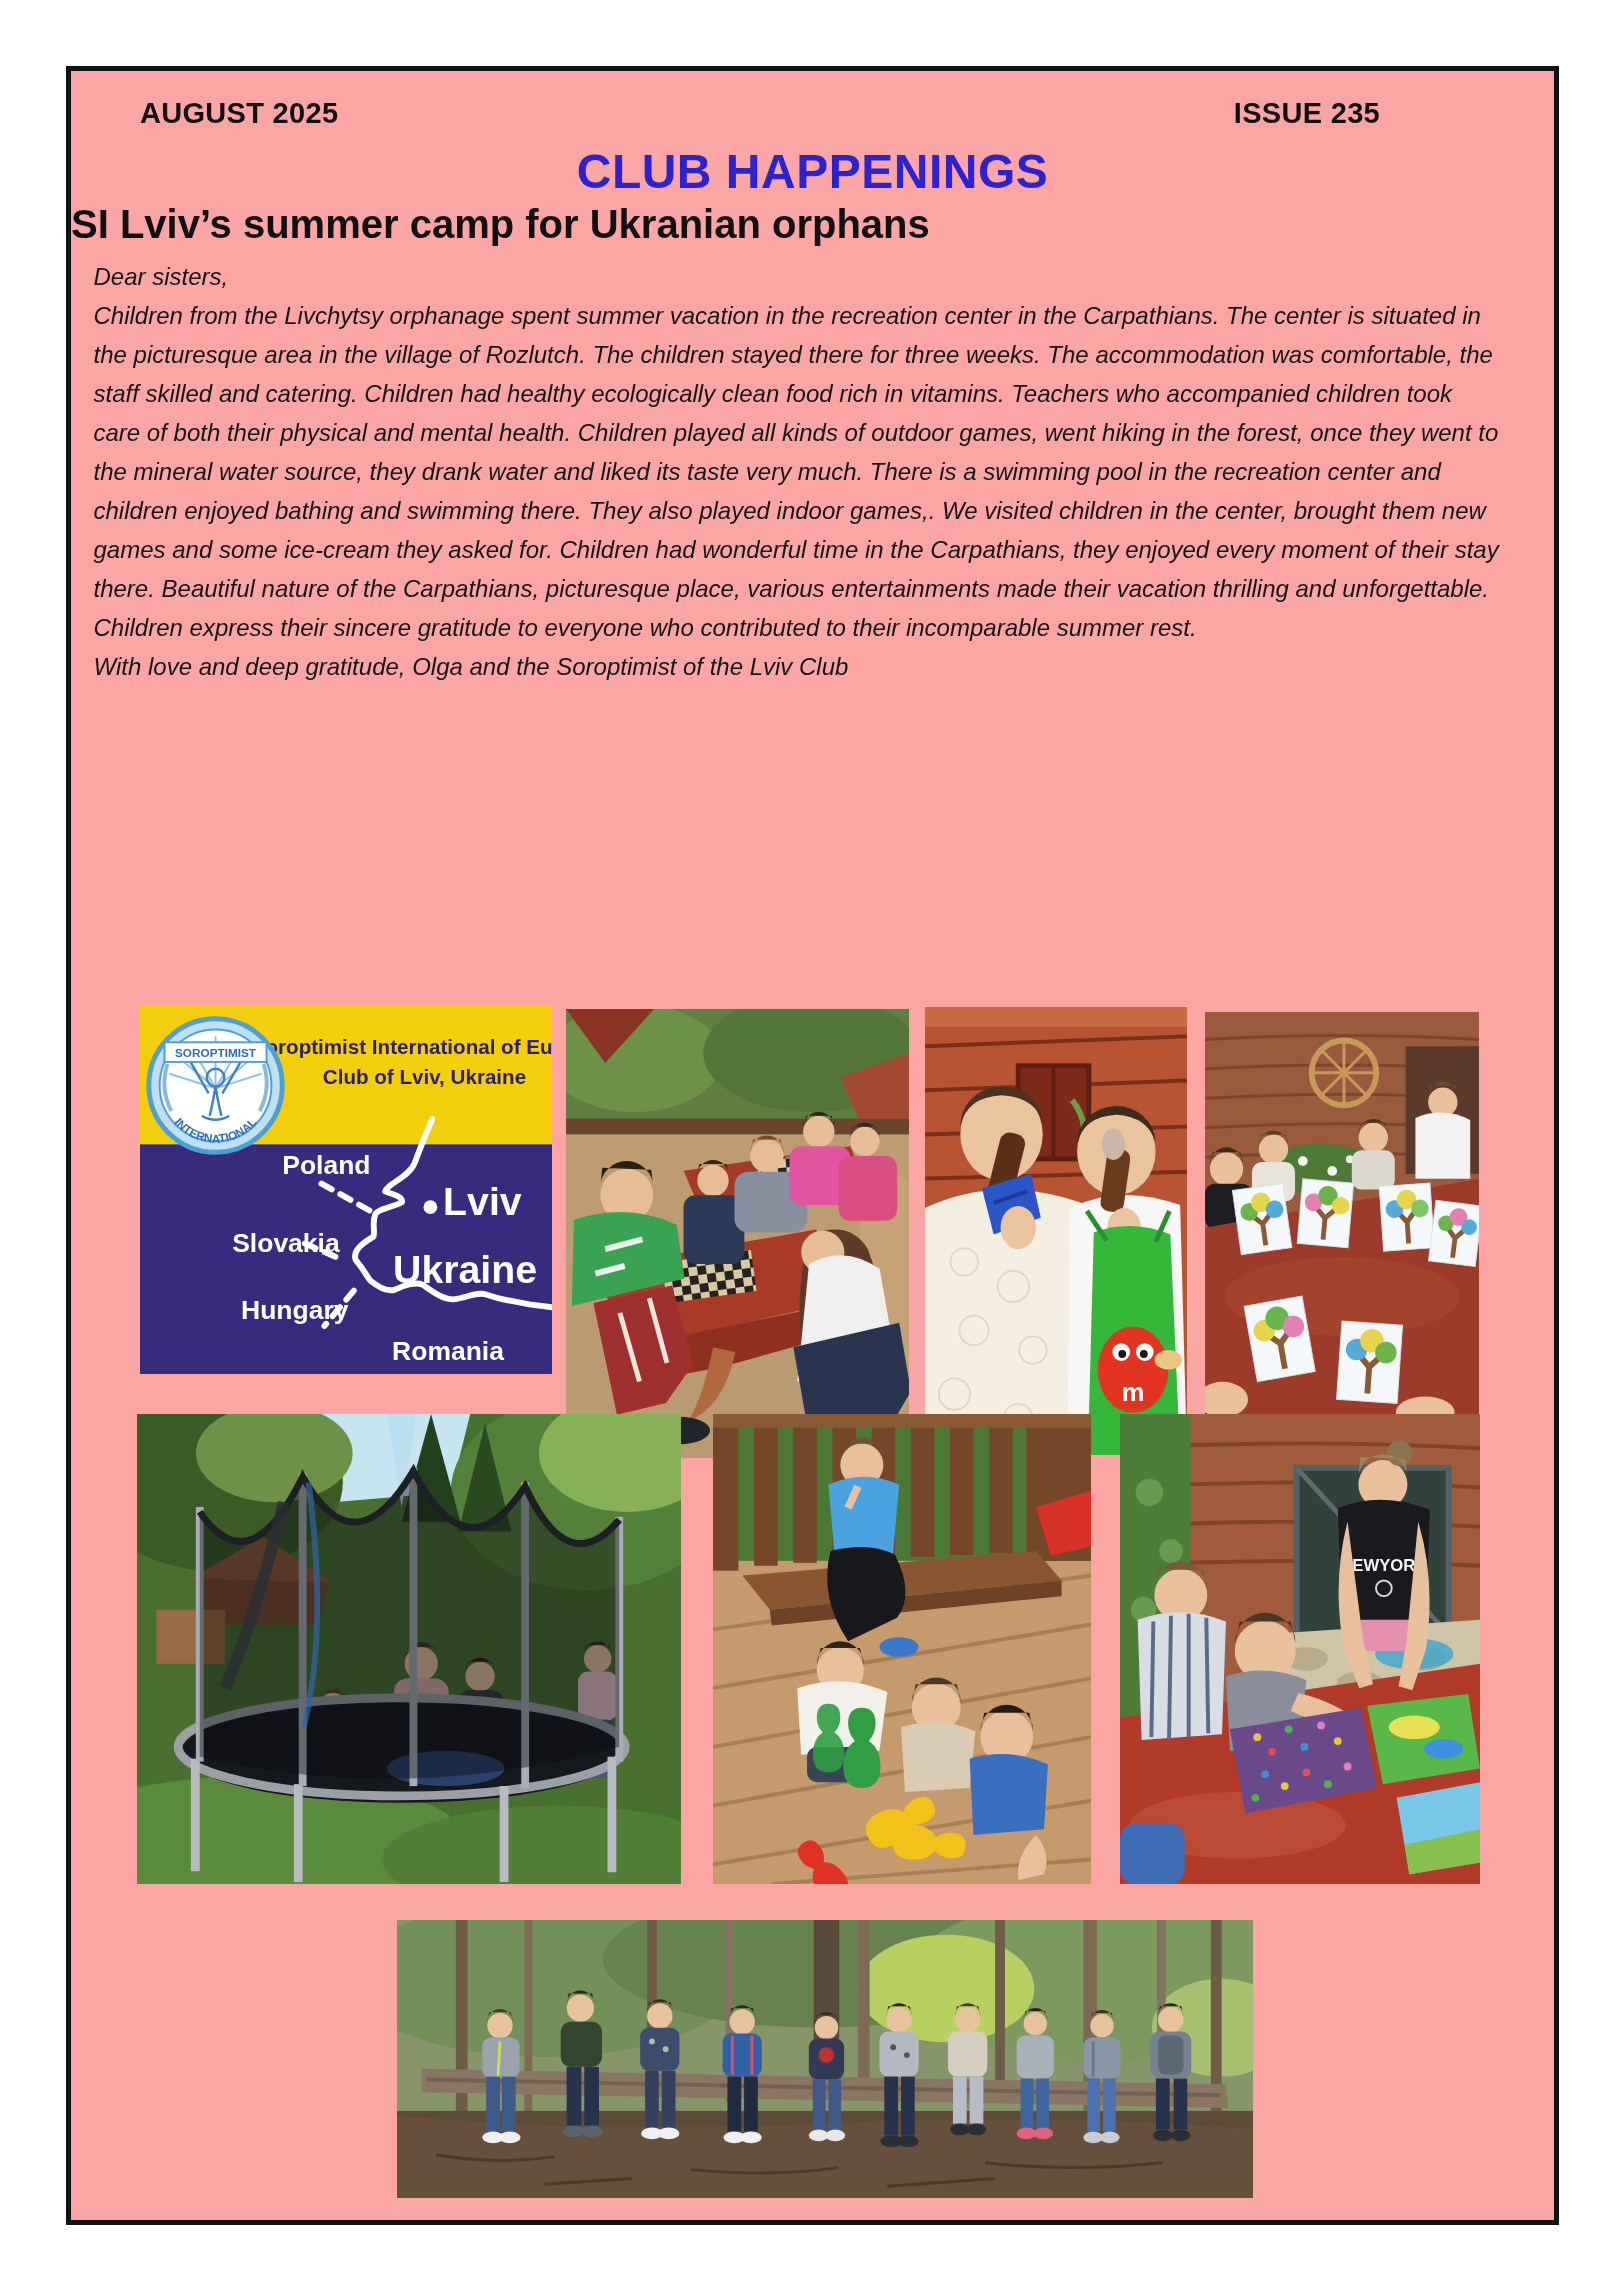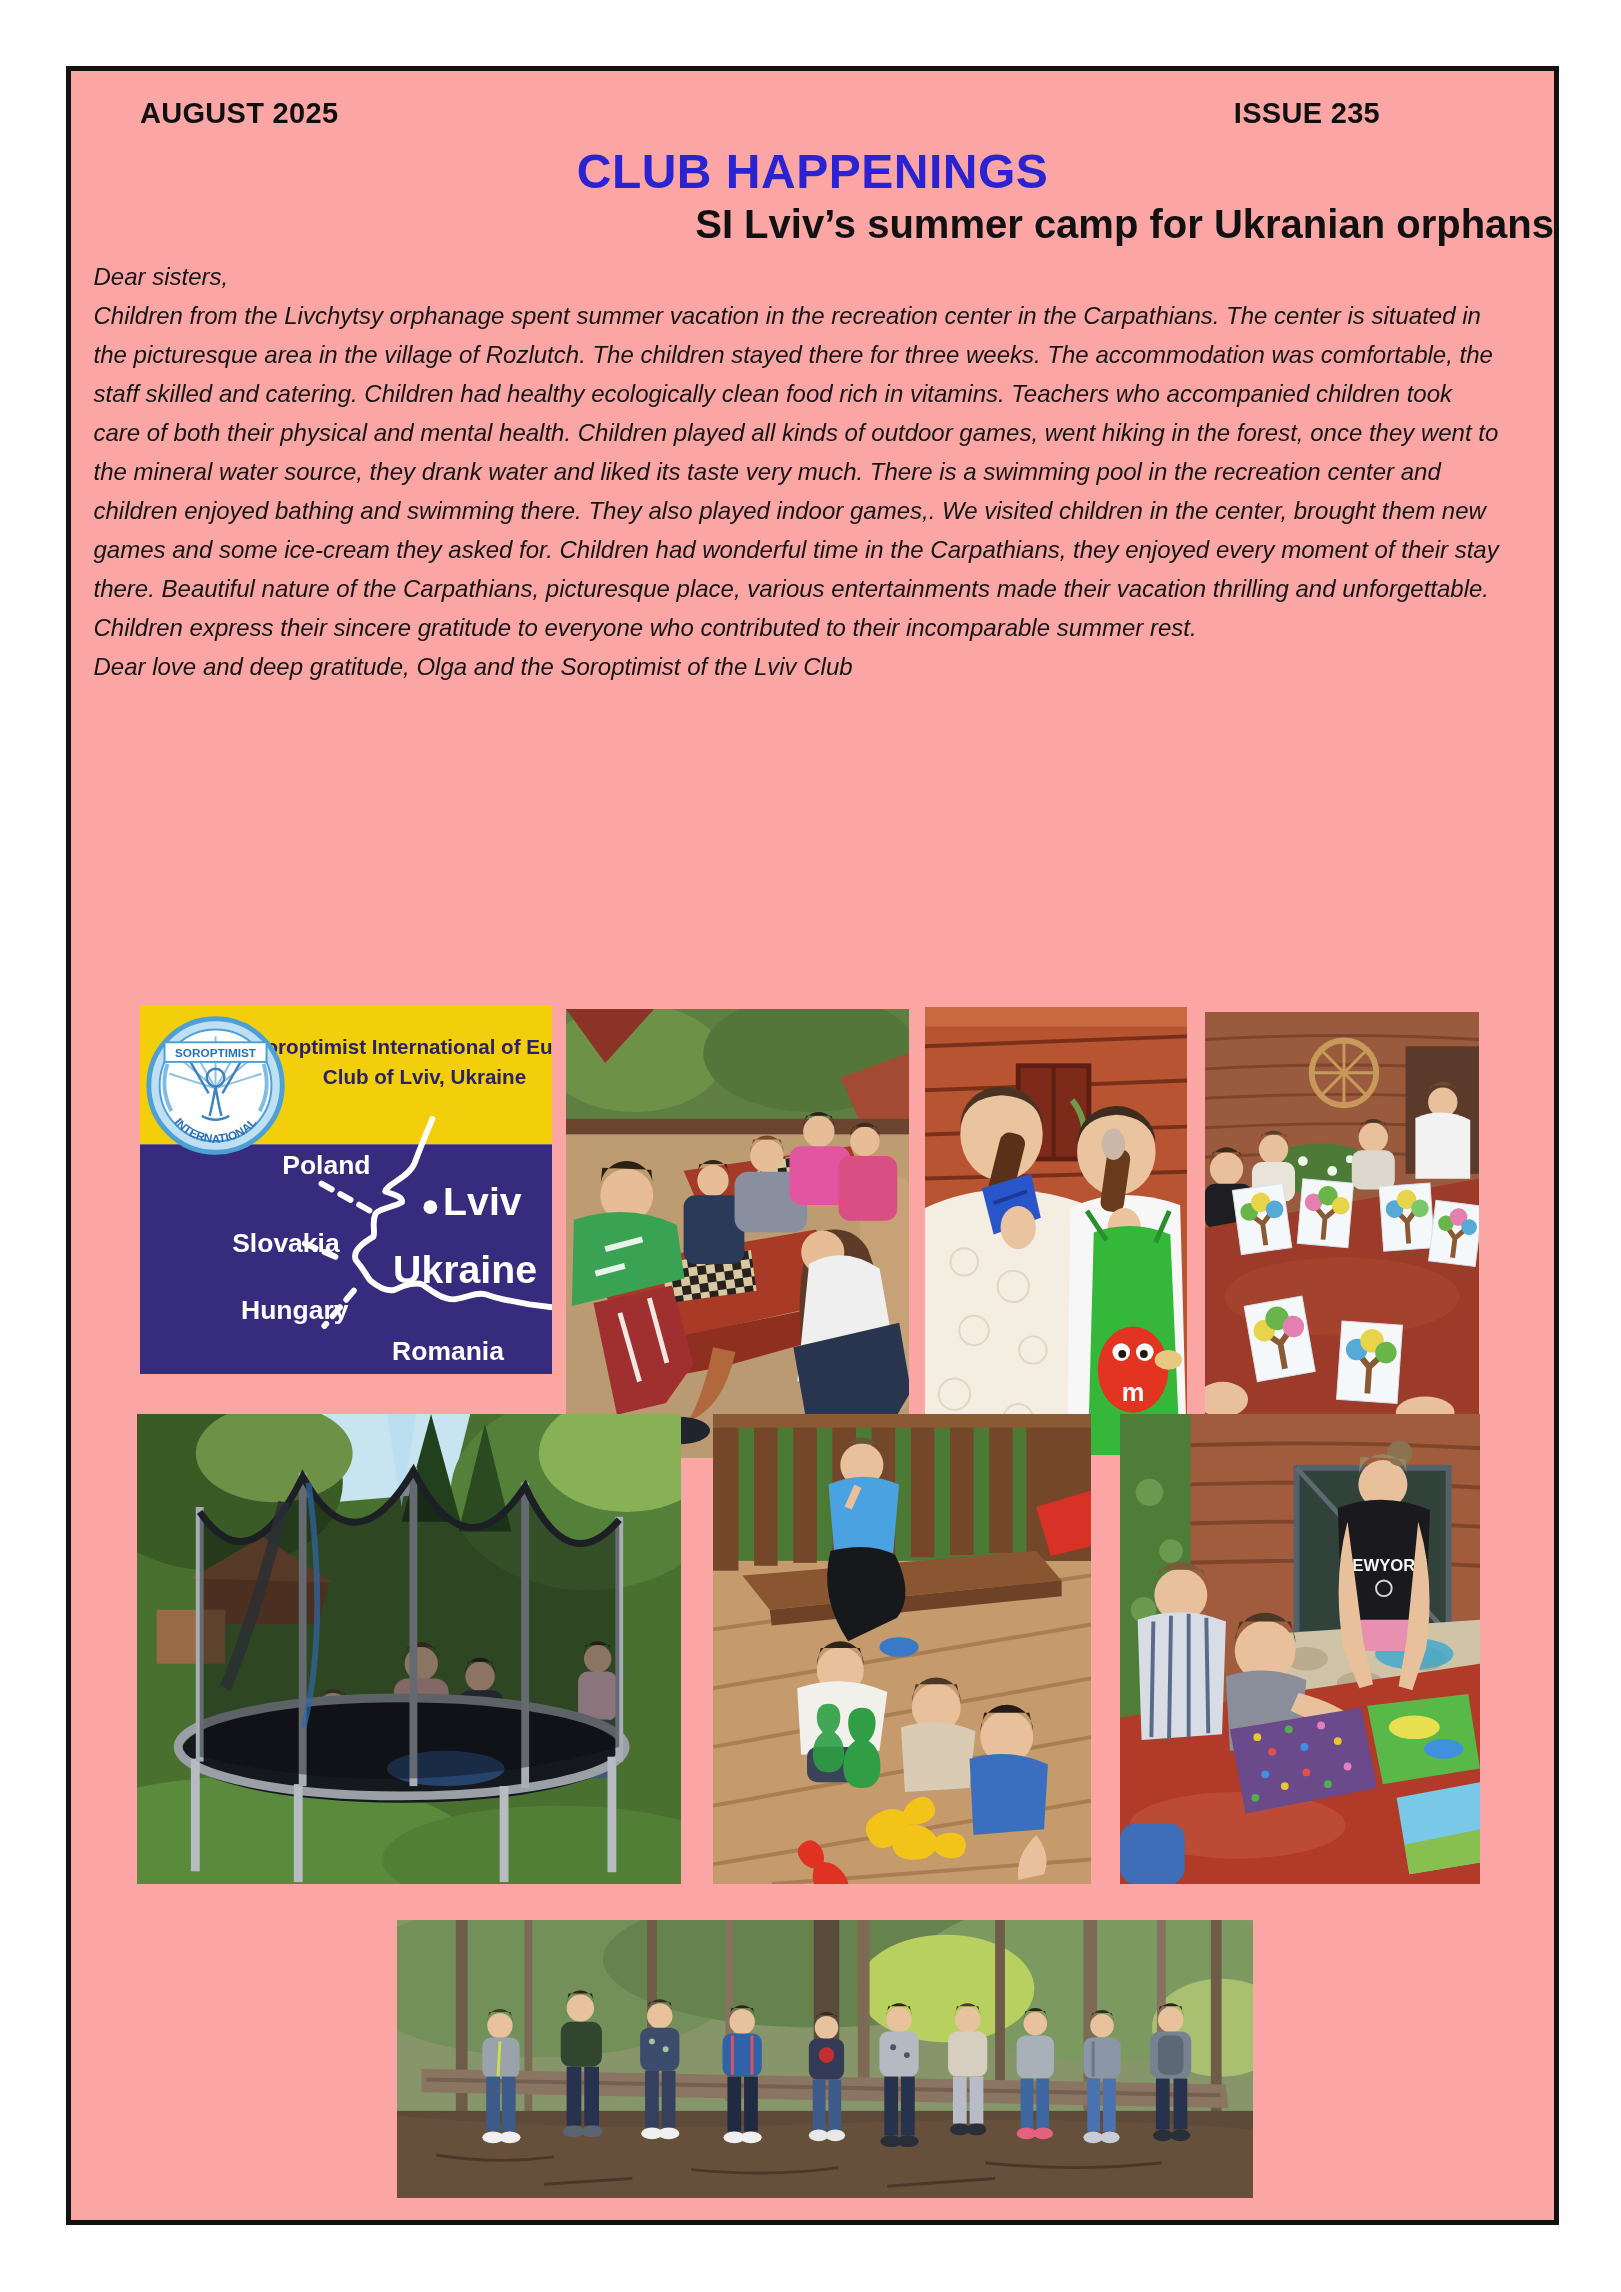--- a/index.html
+++ b/index.html
@@ -14,21 +14,21 @@
   .header-row{
     display:flex;justify-content:space-between;align-items:baseline;
     padding:25.5px 174px 0 69px;
   }
   .header-label{font-size:29px;font-weight:700;letter-spacing:0.3px;}
   .masthead-title{
     text-align:center;font-size:48px;font-weight:700;color:#2A23D2;
     margin-top:14px;letter-spacing:0.5px;
   }
   .masthead-subtitle{
-    text-align:right;font-size:40px;font-weight:700;color:#111111;margin-top:3.9px;
+    text-align:left;font-size:40px;font-weight:700;color:#111111;margin-top:3.9px;
   }
   .letter{
     margin:9.8px 49px 0 22.5px;max-width:1416px;
     font-size:24px;font-style:italic;line-height:39px;color:#151515;
   }
   .letter p{margin:0;}
   .photo{position:absolute;margin:0;overflow:hidden;background:#ddd;}
   .photo svg{display:block;width:100%;height:100%;}
   svg text{font-family:"Liberation Sans",sans-serif;}
 </style>
@@ -41,21 +41,21 @@
     <span class="header-label">AUGUST 2025</span>
     <span class="header-label">ISSUE 235</span>
   </div>
 
   <div class="masthead-title">CLUB HAPPENINGS</div>
   <div class="masthead-subtitle">SI Lviv’s summer camp for Ukranian orphans</div>
 
   <div class="letter">
     <p>Dear sisters,</p>
     <p>Children from the Livchytsy orphanage spent summer vacation in the recreation center in the Carpathians. The center is situated in the picturesque area in the village of Rozlutch. The children stayed there for three weeks. The accommodation was comfortable, the staff skilled and catering. Children had healthy ecologically clean food rich in vitamins. Teachers who accompanied children took care of both their physical and mental health. Children played all kinds of outdoor games, went hiking in the forest, once they went to the mineral water source, they drank water and liked its taste very much. There is a  swimming pool in the recreation center and children enjoyed bathing and swimming there. They also played indoor games,. We visited children in the center, brought them new games and some ice-cream they asked for. Children had wonderful time in the Carpathians, they enjoyed every moment of their stay there. Beautiful nature of the Carpathians, picturesque place, various entertainments made their vacation thrilling and unforgettable. Children express their sincere gratitude to everyone who contributed to their incomparable summer rest.</p>
-    <p>Dear love and deep gratitude, Olga and the Soroptimist of the Lviv Club</p>
+    <p>With love and deep gratitude, Olga and the Soroptimist of the Lviv Club</p>
   </div>
 
   <figure class="photo" style="left:69px;top:934px;width:412px;height:369px;">
     <svg viewBox="0 0 420 376" preserveAspectRatio="none">
       <rect x="0" y="0" width="420" height="142" fill="#F3CF0B"></rect>
       <rect x="0" y="142" width="420" height="234" fill="#372B7E"></rect>
       <text x="290" y="50" text-anchor="middle" font-size="21" font-weight="700" fill="#2B2166">Soroptimist International of Europe</text>
       <text x="290" y="80" text-anchor="middle" font-size="21" font-weight="700" fill="#2B2166">Club of Lviv, Ukraine</text>
 
       <g>

